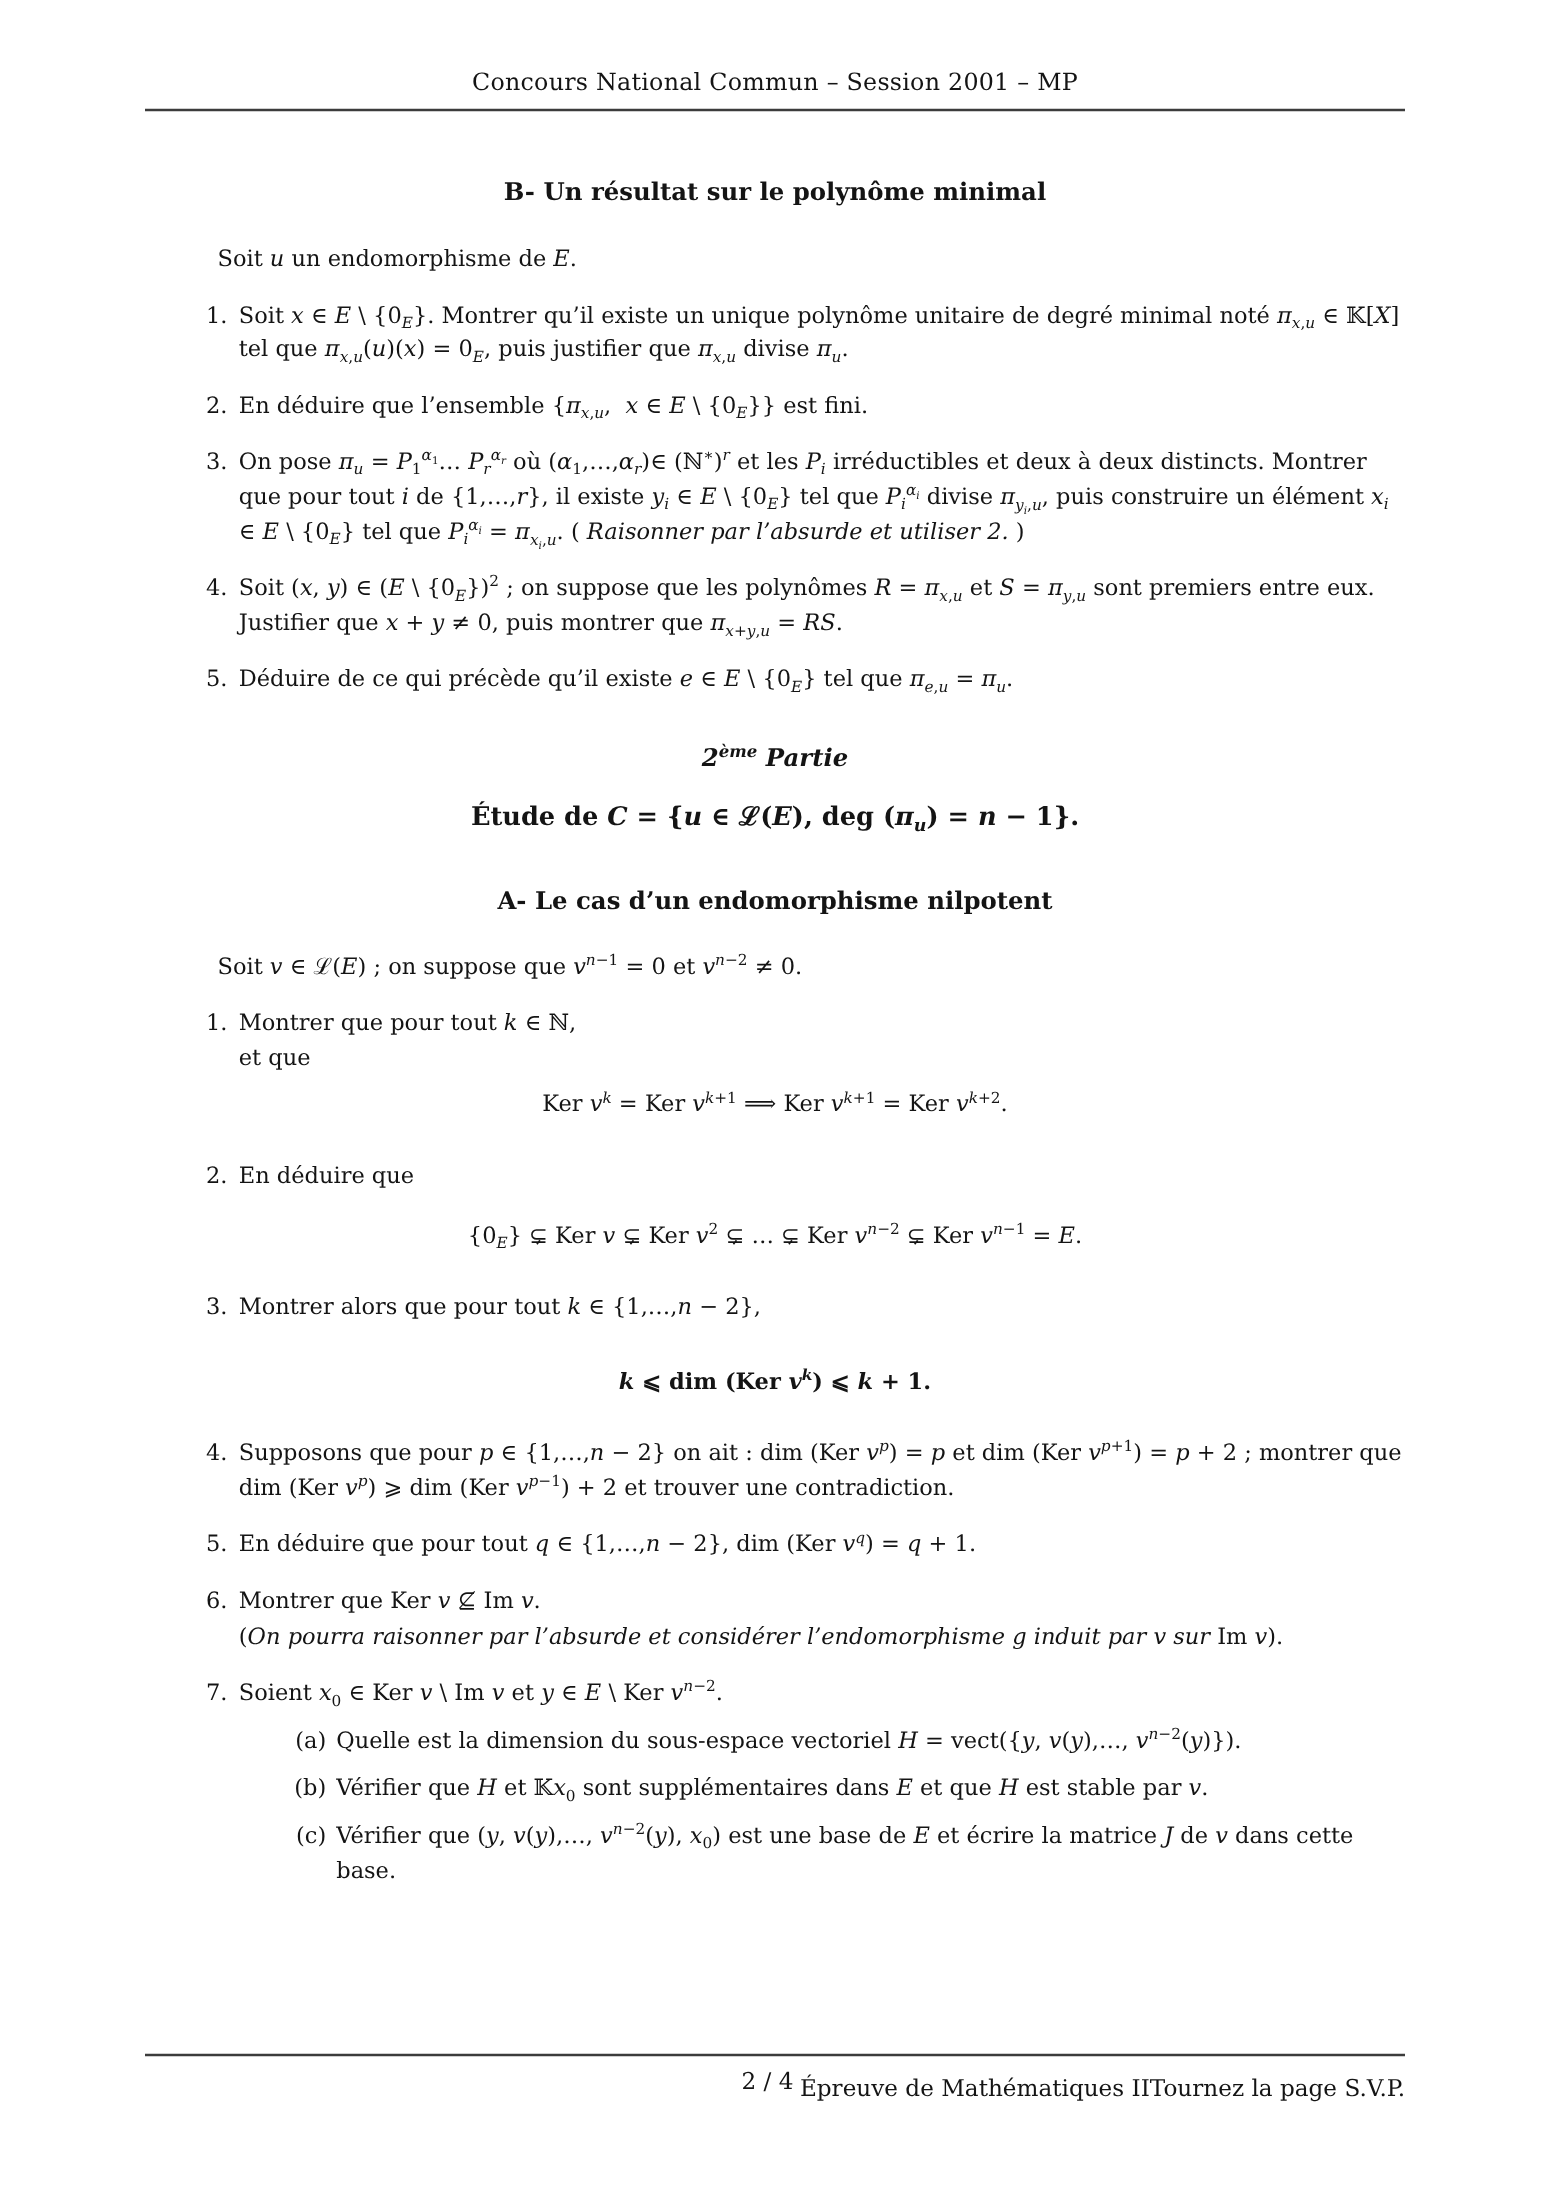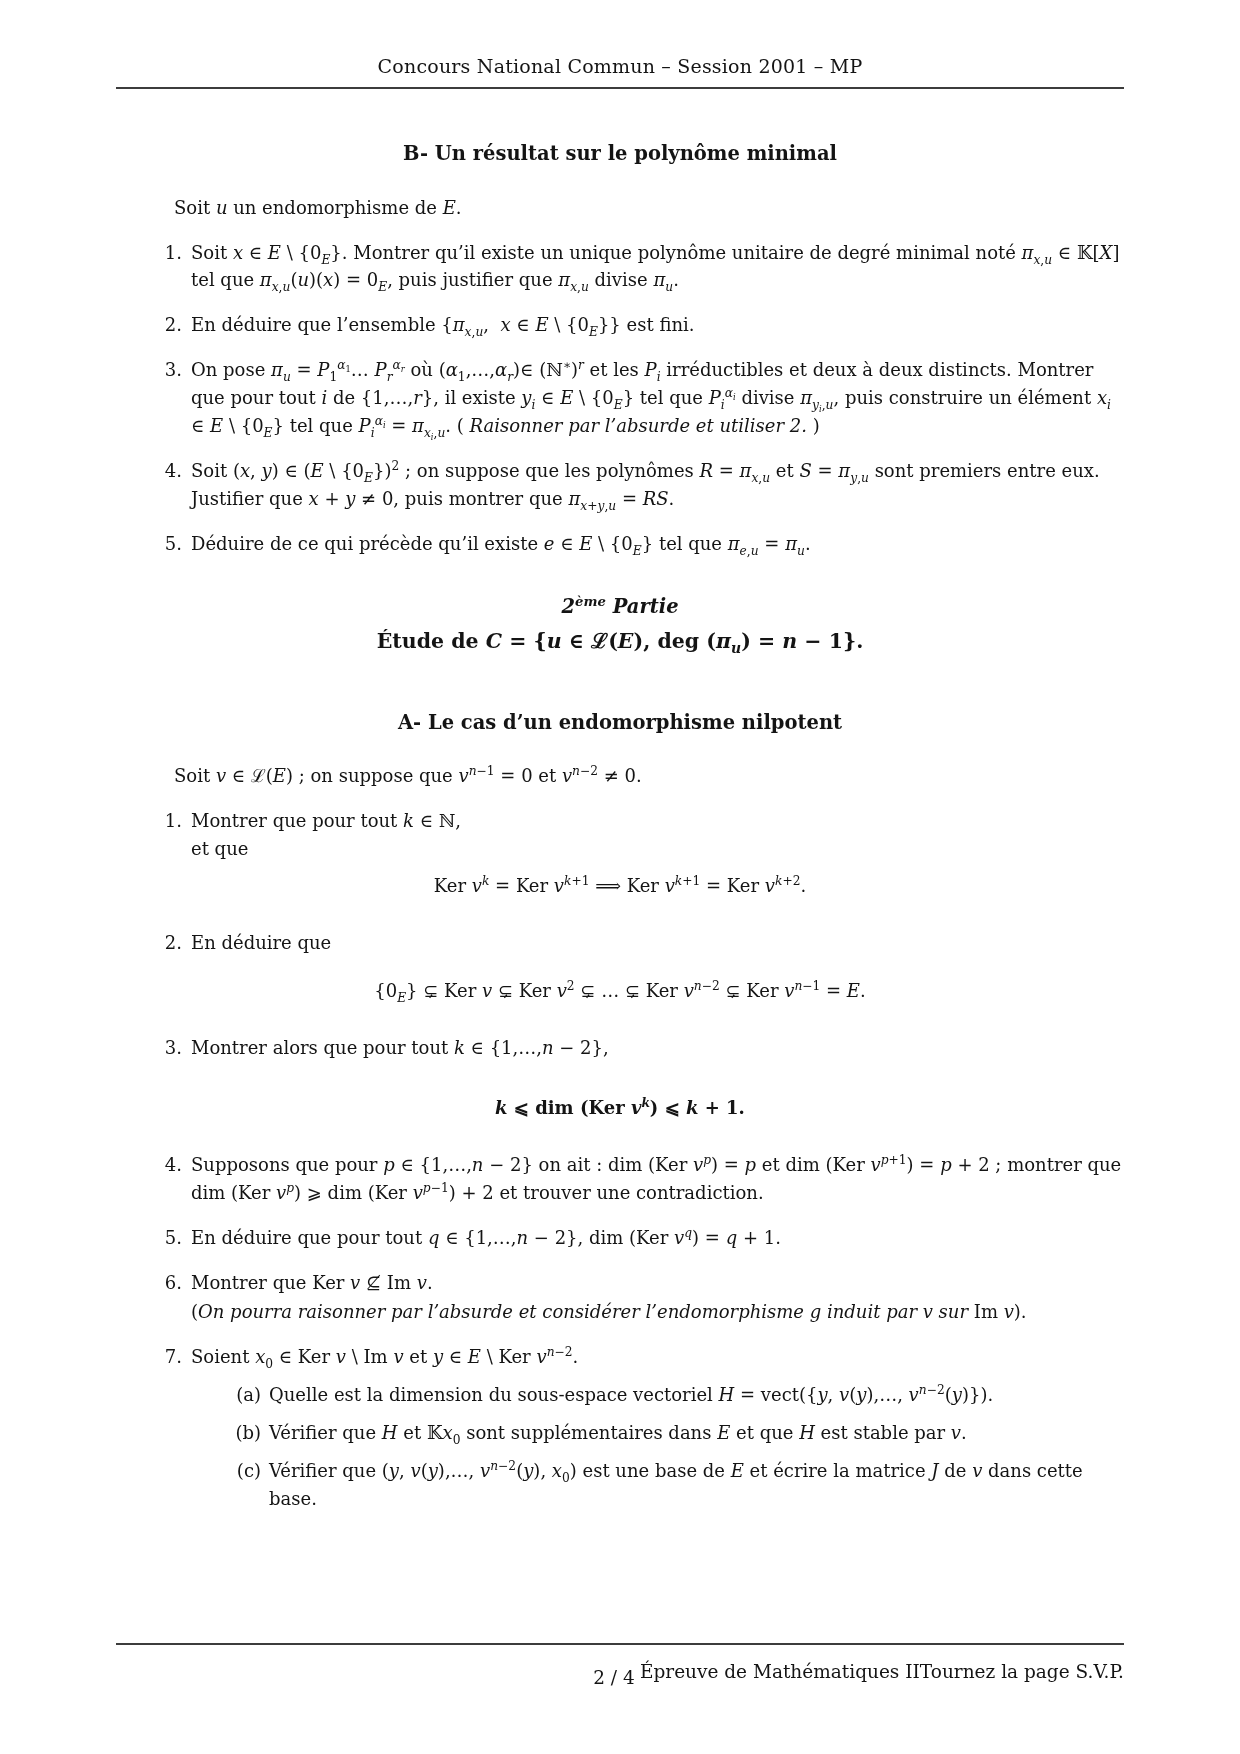--- a/index.html
+++ b/index.html
@@ -15,21 +15,21 @@
   .sec-title{text-align:center;font-weight:bold;font-size:19.5px;margin:50px 0 0 0;}
   .intro{margin:24px 0 0 58px;}
   .olist{margin-top:6px;}
   .item{display:flex;gap:9px;margin:17px 0 0 38px;}
   .num{flex:0 0 28px;text-align:right;}
   .itext{flex:1 1 auto;}
   .display{text-align:center;margin:10px 0 12px -75px;}
   .hint{margin-top:2px;}
   .part2{text-align:center;font-weight:bold;margin:34px 0 6px 0;}
   .part2-title{font-size:19.5px;font-style:italic;}
-  .part2-sub{font-size:20.5px;margin-top:4px;}
+  .part2-sub{font-size:20.5px;margin-top:16px;}
   .subitem{display:flex;gap:8px;margin:10px 0 0 36px;}
   .slabel{flex:0 0 34px;text-align:right;}
   .stext{flex:1 1 auto;}
   sup{font-size:68%;line-height:0;}
   sub{font-size:68%;line-height:0;}
   i{font-style:italic;}
   .footer{position:absolute;left:116px;right:116px;top:1643px;}
   .footer-row{display:flex;justify-content:flex-end;padding-top:13px;font-size:18.5px;}
 </style>
 </head>
@@ -66,21 +66,21 @@
       <span class="num">5.</span>
       <div class="itext">Déduire de ce qui précède qu’il existe <i>e</i> ∈ <i>E</i> \ {0<sub><i>E</i></sub>} tel que <i>π</i><sub><i>e</i>,<i>u</i></sub> = <i>π</i><sub><i>u</i></sub>.</div>
     </div>
   </div>
 
   <div class="part2">
     <div class="part2-title">2<sup>ème</sup> Partie</div>
     <div class="part2-sub">Étude de <i>C</i> = {<i>u</i> ∈ ℒ(<i>E</i>), deg (<i>π</i><sub><i>u</i></sub>) = <i>n</i> − 1}.</div>
   </div>
 
-  <div class="sec-title" style="margin-top:50px;">A- Le cas d’un endomorphisme nilpotent</div>
+  <div class="sec-title" style="margin-top:36px;">A- Le cas d’un endomorphisme nilpotent</div>
   <p class="intro">Soit <i>v</i> ∈ ℒ(<i>E</i>) ; on suppose que <i>v</i><sup><i>n</i>−1</sup> = 0 et <i>v</i><sup><i>n</i>−2</sup> ≠ 0.</p>
 
   <div class="olist">
 
     <div class="item">
       <span class="num">1.</span>
       <div class="itext">
         <div>Montrer que pour tout <i>k</i> ∈ ℕ,</div>
         <div>et que</div>
         <div class="display">Ker <i>v</i><sup><i>k</i></sup> = Ker <i>v</i><sup><i>k</i>+1</sup> ⟹ Ker <i>v</i><sup><i>k</i>+1</sup> = Ker <i>v</i><sup><i>k</i>+2</sup>.</div>
@@ -140,18 +140,18 @@
           <div class="stext">Vérifier que (<i>y</i>, <i>v</i>(<i>y</i>),…, <i>v</i><sup><i>n</i>−2</sup>(<i>y</i>), <i>x</i><sub>0</sub>) est une base de <i>E</i> et écrire la matrice <i>J</i> de <i>v</i> dans cette base.</div>
         </div>
       </div>
     </div>
 
   </div>
 </div>
 
 <div class="footer">
   <hr class="rule" style="margin:0;">
-  <div class="f-center" style="position:absolute;left:0;right:12px;text-align:center;padding-top:19px;font-size:18.5px;">2 / 4</div>
+  <div class="f-center" style="position:absolute;left:0;right:12px;text-align:center;padding-top:7px;font-size:18.5px;">2 / 4</div>
   <div class="footer-row">
     <span>Épreuve de Mathématiques II</span>
     <span>Tournez la page S.V.P.</span>
   </div>
 </div>
 
 </body></html>

